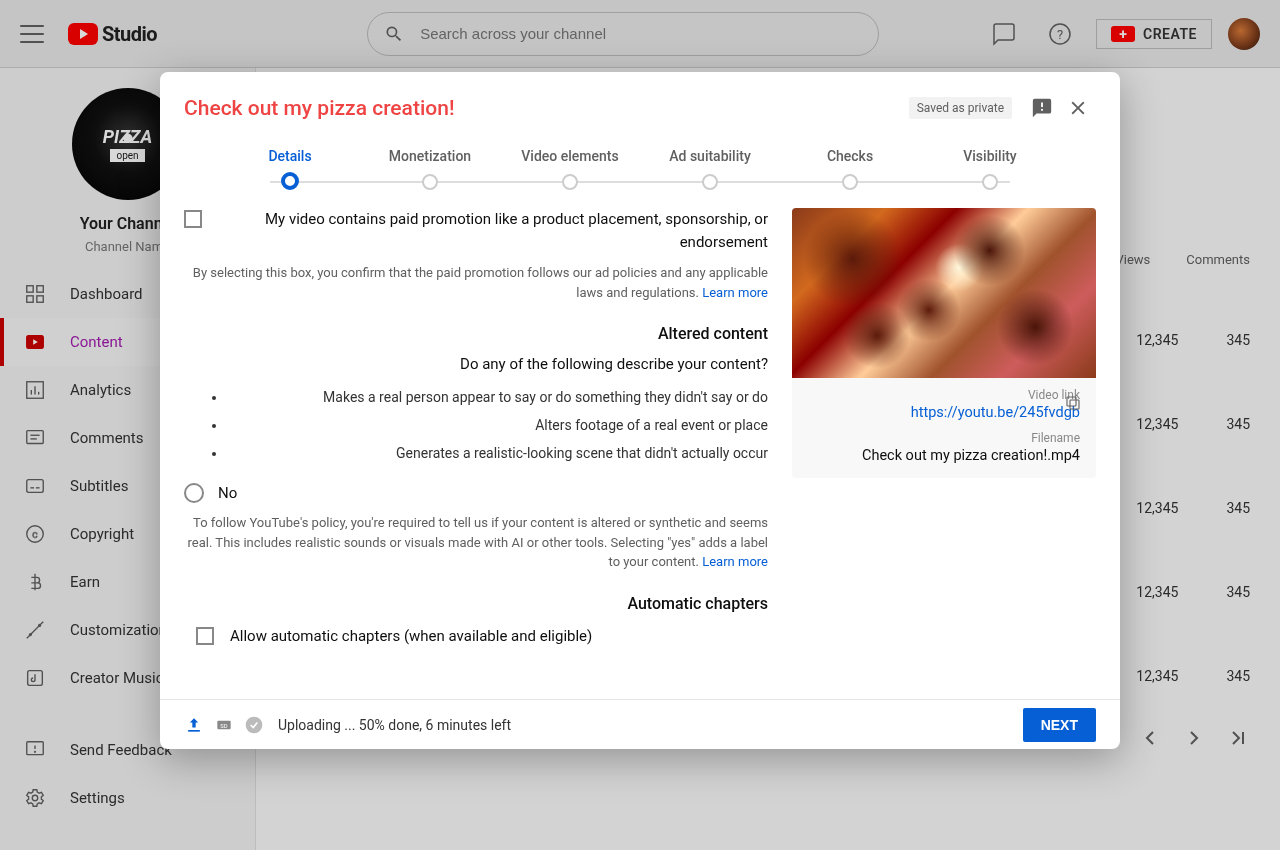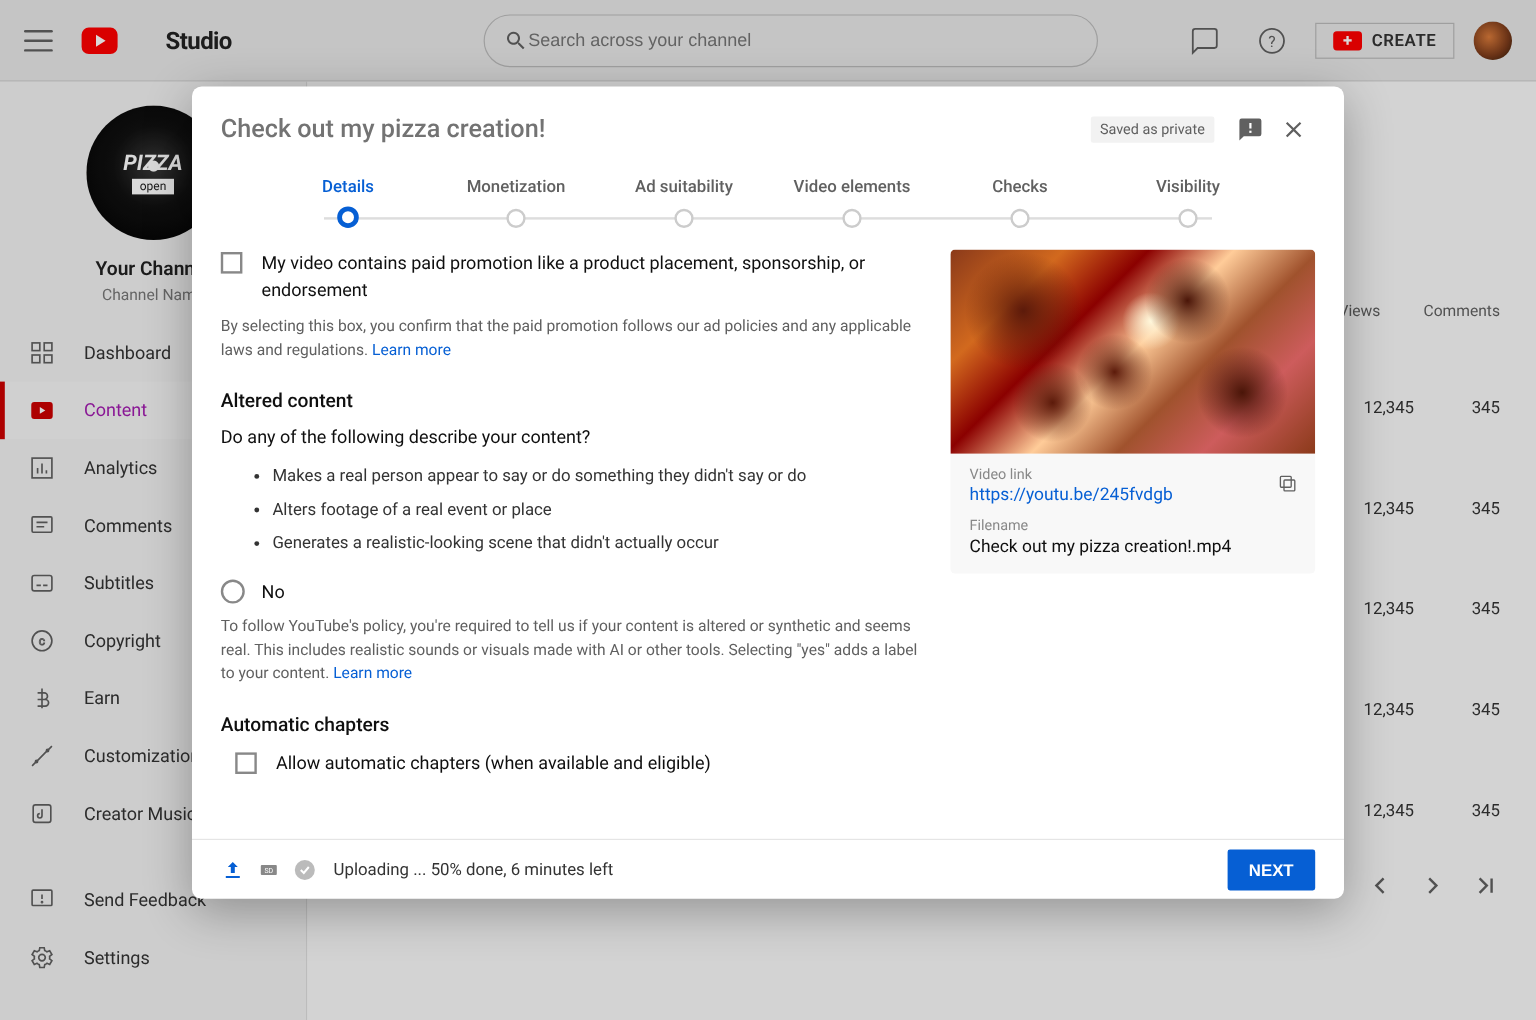--- a/index.html
+++ b/index.html
@@ -2,27 +2,27 @@
 <html><head>
 <meta charset="utf-8">
 <style>
 * { box-sizing: border-box; margin: 0; padding: 0; }
 body { font-family: Roboto, Arial, sans-serif; background: #f1f1f1; width: 1280px; height: 850px; overflow: hidden; position: relative; }
 
 
 .hdr { height: 68px; background: #e8e8e8; border-bottom: 1px solid #ccc; display: flex; align-items: center; padding: 0 20px; }
 .hamburger { width: 24px; height: 24px; display: flex; flex-direction: column; justify-content: space-around; cursor: pointer; }
 .hamburger span { height: 2px; background: #606060; border-radius: 1px; }
-.logo { display: flex; align-items: center; margin-left: 24px; gap: 36px; }
+.logo { display: flex; align-items: center; margin-left: 24px; }
 .logo-play { width: 30px; height: 22px; background: #ff0000; border-radius: 6px; display: flex; align-items: center; justify-content: center; }
 .logo-play::after { content: ''; border-left: 8px solid #fff; border-top: 5px solid transparent; border-bottom: 5px solid transparent; margin-left: 2px; }
 .logo-text { font-weight: 700; font-size: 20px; margin-left: 4px; color: #222; letter-spacing: -0.5px; }
 .search { flex: 0 0 512px; margin-left: 210px; display: flex; align-items: center; border: 1px solid #bbb; border-radius: 24px; height: 44px; padding: 0 16px; background: #e8e8e8; }
 .search svg { width: 20px; height: 20px; fill: #606060; }
-.search input { border: 0; background: transparent; font-size: 15px; flex: 1; outline: none; color: #333; }
+.search input { border: 0; background: transparent; margin-left: 16px; font-size: 15px; flex: 1; outline: none; color: #333; }
 .hdr-right { margin-left: auto; display: flex; align-items: center; gap: 16px; }
 .icon-btn { width: 40px; height: 40px; display: flex; align-items: center; justify-content: center; cursor: pointer; }
 .icon-btn svg { width: 24px; height: 24px; fill: #606060; }
 .create-btn { display: flex; align-items: center; gap: 8px; border: 1px solid #bbb; padding: 6px 14px; cursor: pointer; background: #e8e8e8; }
 .create-icon { width: 24px; height: 16px; background: #ff0000; border-radius: 3px; display: flex; align-items: center; justify-content: center; color: #fff; font-size: 14px; font-weight: 700; }
 .create-btn span.lbl { font-size: 14px; font-weight: 600; letter-spacing: 0.5px; color: #333; }
 .avatar { width: 32px; height: 32px; border-radius: 50%; background: #333 radial-gradient(circle at 40% 40%, #d97a3a 0%, #7a3a1a 60%, #2a1a0a 100%); display: flex; align-items: center; justify-content: center; color: #fff; font-size: 8px; font-weight: 700; }
 
 
 .body { display: flex; height: 782px; }
@@ -41,33 +41,33 @@
 .tbl-hdr { position: absolute; top: 184px; right: 0; display: flex; gap: 36px; padding-right: 30px; font-size: 13px; color: #606060; }
 .tbl-rows { position: absolute; top: 230px; right: 0; padding-right: 30px; }
 .tbl-rows .row { display: flex; gap: 48px; height: 84px; align-items: center; justify-content: flex-end; font-size: 14px; color: #333; }
 .pager { position: absolute; bottom: 100px; right: 0; display: flex; gap: 20px; padding-right: 30px; }
 .pager svg { width: 24px; height: 24px; fill: none; stroke: #606060; stroke-width: 2; cursor: pointer; }
 
 
 .overlay { position: absolute; inset: 0; background: rgba(0,0,0,0.15); }
 .modal { position: absolute; left: 160px; top: 72px; width: 960px; height: 677px; background: #fff; border-radius: 8px; box-shadow: 0 10px 40px rgba(0,0,0,0.3); display: flex; flex-direction: column; overflow: hidden; }
 .m-hdr { display: flex; align-items: center; padding: 18px 24px 14px; }
-.m-title { font-size: 21px; font-weight: 500; color: #737373; flex: 1; }
+.m-title { font-size: 21px; font-weight: 500; color: #ef4444; flex: 1; }
 .saved-badge { font-size: 12px; color: #606060; background: #f2f2f2; padding: 4px 8px; border-radius: 2px; margin-right: 12px; }
 .m-hdr .ib { width: 36px; height: 36px; display: flex; align-items: center; justify-content: center; cursor: pointer; }
 .m-hdr .ib svg { width: 22px; height: 22px; fill: #606060; }
 
 .stepper { display: flex; padding: 8px 60px 0; position: relative; }
 .step { flex: 1; text-align: center; font-size: 14px; color: #606060; font-weight: 500; position: relative; padding-bottom: 34px; cursor: pointer; }
 .step.active { color: #065fd4; }
 .step::after { content: ''; position: absolute; bottom: 8px; left: 50%; transform: translateX(-50%); width: 12px; height: 12px; background: #fff; border: 2px solid #ccc; border-radius: 50%; z-index: 2; }
 .step.active::after { border: 4px solid #065fd4; width: 10px; height: 10px; }
 .step-line { position: absolute; left: 110px; right: 110px; bottom: 15px; height: 2px; background: #ddd; z-index: 1; }
 
-.m-body { flex: 1; overflow-y: auto; padding: 10px 24px 0; display: flex; gap: 24px; }
+.m-body { flex: 1; overflow-y: auto; padding: 10px 24px 0; display: flex; gap: 24px; text-align: right; }
 .m-left { flex: 1; }
 .m-right { width: 304px; }
 
 .cb-row { display: flex; gap: 16px; margin-bottom: 10px; }
 .cb { width: 18px; height: 18px; border: 2px solid #888; flex-shrink: 0; margin-top: 2px; cursor: pointer; }
 .cb-lbl { font-size: 15px; color: #0f0f0f; line-height: 1.5; }
 .help { font-size: 13px; color: #606060; line-height: 1.5; margin-bottom: 22px; }
 .help a, .link { color: #065fd4; text-decoration: none; cursor: pointer; }
 
 .sec-h { font-size: 16px; font-weight: 500; color: #0f0f0f; margin-bottom: 12px; }
@@ -292,22 +292,22 @@
         <svg viewBox="0 0 24 24">
           <path d="M19 6.41L17.59 5 12 10.59 6.41 5 5 6.41 10.59 12 5 17.59 6.41 19 12 13.41 17.59 19 19 17.59 13.41 12z"></path>
         </svg>
       </div>
   </div>
 
   <div class="stepper">
     <div class="step-line"></div>
     <div class="step active"><span>Details</span></div>
     <div class="step"><span>Monetization</span></div>
+    <div class="step"><span>Video elements</span></div>
     <div class="step"><span>Ad suitability</span></div>
-    <div class="step"><span>Video elements</span></div>
     <div class="step"><span>Checks</span></div>
     <div class="step"><span>Visibility</span></div>
   </div>
 
   <div class="m-body">
     <div class="m-left">
       <div class="cb-row">
         <div class="cb"></div>
         <div class="cb-lbl">My video contains paid promotion like a product placement, sponsorship, or endorsement</div>
       </div>

